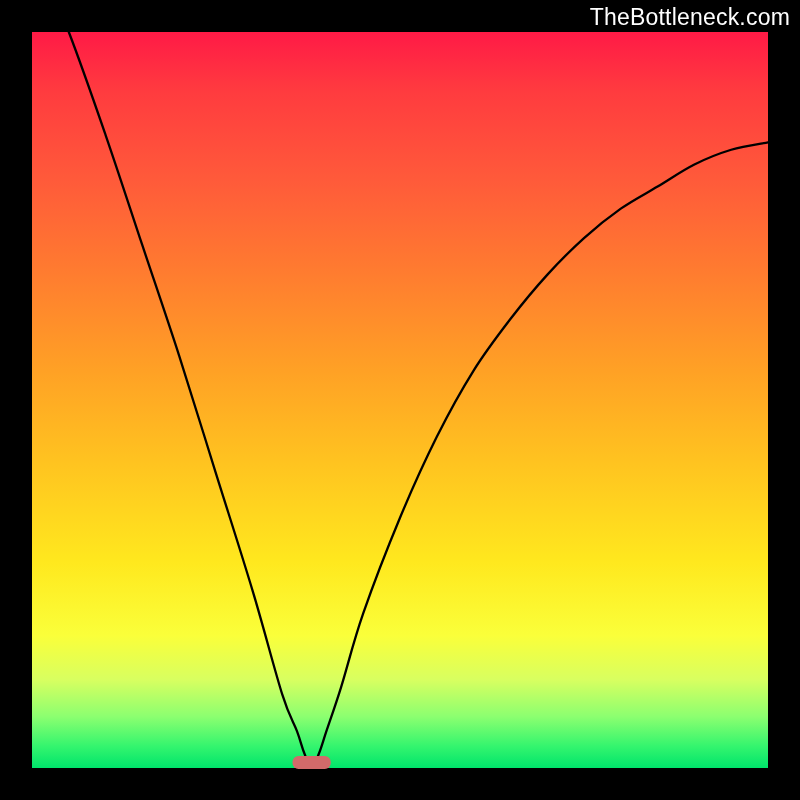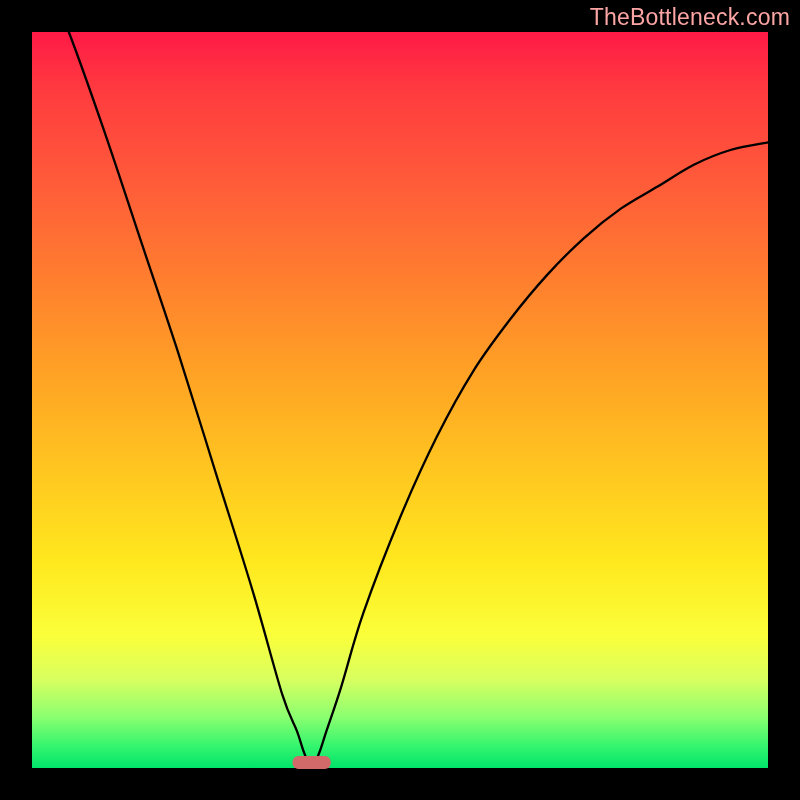--- a/index.html
+++ b/index.html
@@ -44,21 +44,21 @@
     position: absolute;
     left: 0; top: 0;
     width: 736px;
     height: 736px;
     overflow: visible;
   }
   .watermark {
     position: absolute;
     top: 4px;
     right: 10px;
-    color: #fca5a5;
+    color: #ffffff;
     font-size: 23px;
     font-weight: 500;
     letter-spacing: 0.2px;
   }
 </style>
 </head>
 <body>
 
 <div class="frame">
 

